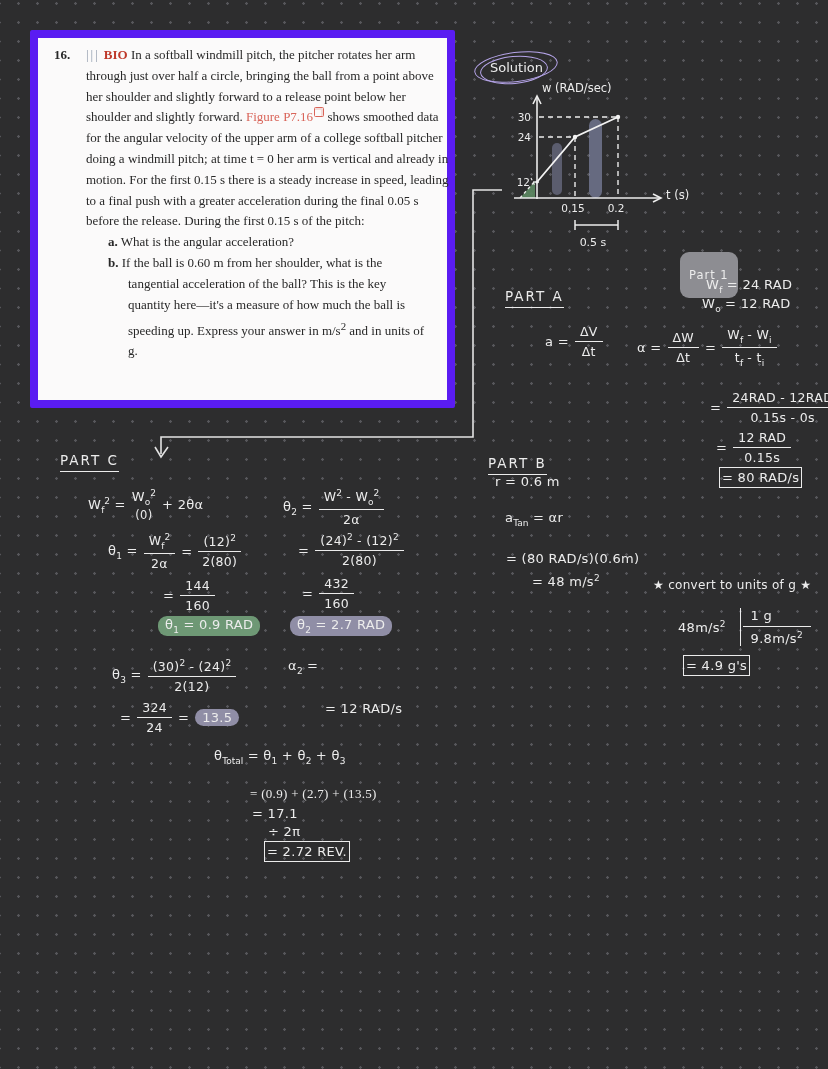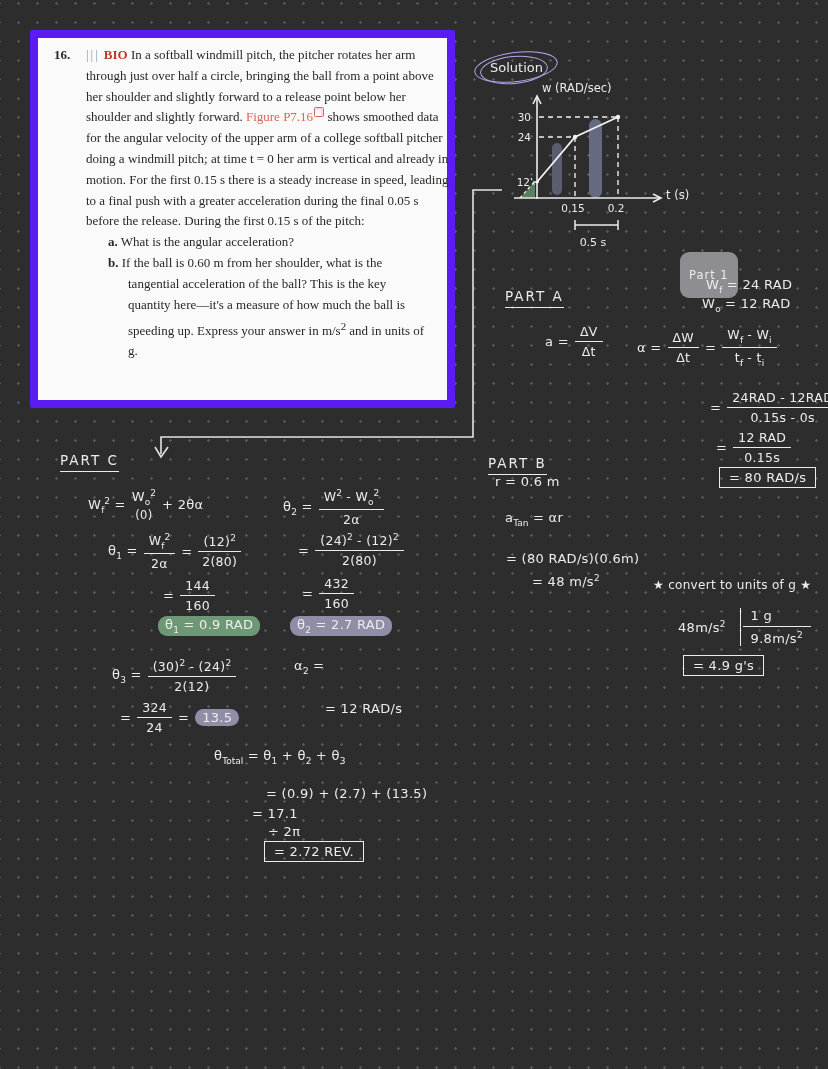--- a/index.html
+++ b/index.html
@@ -35,21 +35,21 @@
   .frac{display:inline-flex;flex-direction:column;align-items:center;font-size:12.5px;}
   .frac .fnum{border-bottom:1.6px solid #ececec;padding:0 5px 2px;}
   .frac .fden{padding-top:2px;}
   .col{display:inline-flex;flex-direction:column;align-items:center;}
   .col .small{font-size:11.5px;margin-top:1px;}
   .uline{border-bottom:1.7px solid #ececec;padding-bottom:3px;letter-spacing:2px;font-size:13.5px;}
   .pill{border-radius:9px;padding:1px 7px;display:inline-block;}
   .pill.green{background:#6e9875;}
   .pill.gray{background:#908ea6;}
   .pill.label{background:#8d8d92;font-size:11.5px;padding:16px 9px;letter-spacing:1px;}
-  .resbox{border:1.7px solid #ececec;padding:2px 9px;display:inline-block;}
+  .resbox{border:1.7px solid #ececec;padding:2px 2px;display:inline-block;}
   .tchart{display:inline-flex;flex-direction:column;border-left:1.7px solid #ececec;margin-left:8px;padding-left:2px;}
   .tchart .fnum{border-bottom:1.7px solid #ececec;padding:0 22px 3px 8px;}
   .tchart .fden{padding:3px 8px 0 8px;}
   
   .solution-badge{left:474px;top:52px;width:84px;height:33px;}
   .solution-badge .el{position:absolute;border:1.7px solid #b5a4e8;border-radius:50%;}
   .solution-badge .e1{left:6px;top:4px;width:66px;height:26px;transform:rotate(-5deg);}
   .solution-badge .e2{left:0;top:0;width:82px;height:28px;transform:rotate(-7deg);}
   .solution-badge .soltext{position:absolute;left:16px;top:8px;color:#ececec;font-size:13px;}
   svg text{font-family:"DejaVu Sans",sans-serif;fill:#ececec;}
@@ -241,22 +241,22 @@
 <div class="abs hw row" style="left:120px;top:700px;">
   <span>=</span>
   <span class="frac">
       <span class="fnum">324</span>
       <span class="fden">24</span>
     </span>
   <span>=</span>
   <span class="pill gray">13.5</span>
 </div>
 
-<div class="abs hw row" style="left:294px;top:658px;">
+<div class="abs hw row" style="left:288px;top:658px;">
   <span>α<sub>2</sub> =</span>
 </div>
 <div class="abs hw" style="left:325px;top:701px;">= 12 RAD/s</div>
 
 <div class="abs hw" style="left:214px;top:748px;">θ<sub>Total</sub> = θ<sub>1</sub> + θ<sub>2</sub> + θ<sub>3</sub></div>
-<div class="abs hw" style="left:266px;top:786px;">= (0.9) + (2.7) + (13.5)</div>
+<div class="abs hw" style="left:250px;top:786px;font-family:Liberation Serif, serif;">= (0.9) + (2.7) + (13.5)</div>
 <div class="abs hw" style="left:252px;top:806px;">= 17.1</div>
 <div class="abs hw" style="left:268px;top:824px;">÷ 2π</div>
 <div class="abs hw resbox" style="left:264px;top:841px;">= 2.72 REV.</div>
 
 </body></html>

